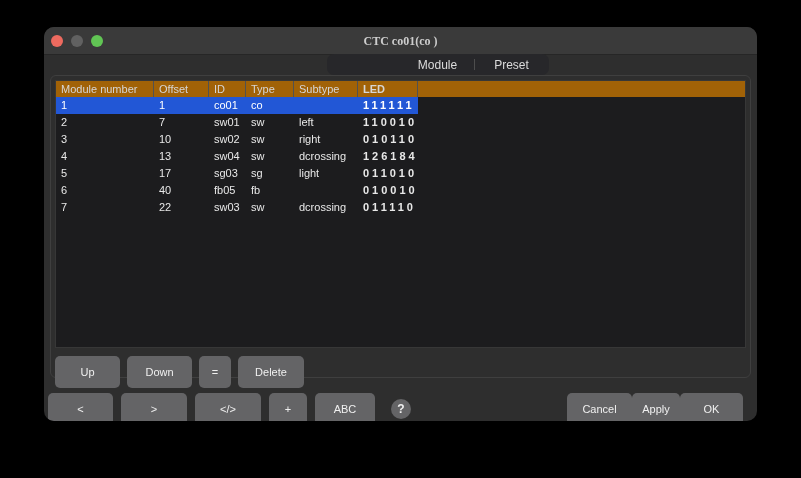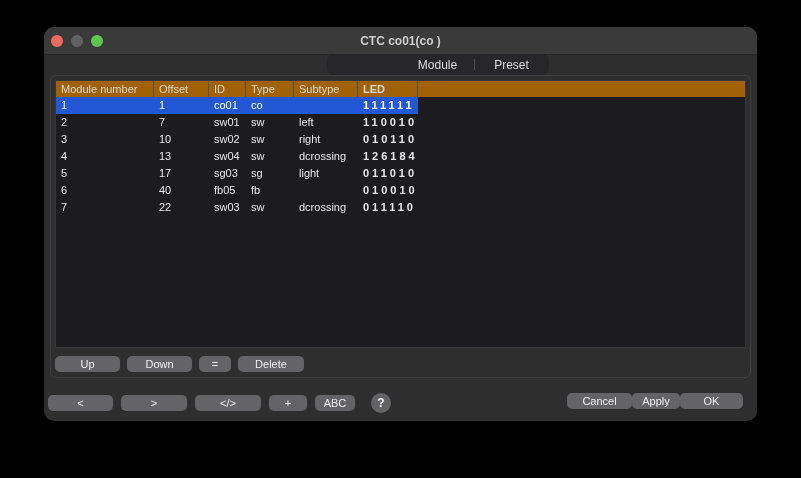--- a/index.html
+++ b/index.html
@@ -4,21 +4,21 @@
 <style>
   * { margin:0; padding:0; box-sizing:border-box; }
   html,body { width:801px; height:478px; background:#000; overflow:hidden;
               font-family:"Liberation Sans", sans-serif; }
 
   .window { position:absolute; left:44px; top:27px; width:713px; height:394px;
             background:#2e2e2e; border-radius:10px; overflow:hidden;
             box-shadow:0 10px 30px rgba(0,0,0,.6); }
 
   .titlebar { position:absolute; left:0; top:0; width:100%; height:28px;
-              background:#3a3a3a; border-bottom:1px solid #262626; }
+              background:#3a3a3a; border-bottom:1px solid #262626;font-family:Liberation Serif, serif; }
   .lights { position:absolute; left:7px; top:8px; display:flex; gap:8px; }
   .light { width:12px; height:12px; border-radius:50%; display:inline-block; }
   .light.red   { background:#ed6a5f; }
   .light.gray  { background:#616161; }
   .light.green { background:#61c554; }
   .title { width:100%; text-align:center; line-height:28px; font-size:12px;
            font-weight:bold; color:#cdcdcd; }
 
   .segments { position:absolute; left:283px; top:27px; width:222px; height:21px;
               background:#27272a; border-radius:7px; display:flex; align-items:stretch;
@@ -44,22 +44,22 @@
   .trow { display:flex; width:362px; height:17px; }
   .trow .cell { padding-left:5px; font-size:11px; line-height:17px; color:#e8e8e8;
                 white-space:nowrap; overflow:hidden; }
   .trow .cell.c5 { letter-spacing:3px; }
   .trow.selected { background:#2257d6; }
   .trow.selected .cell { color:#fff; }
 
   .row-buttons { position:absolute; left:4px; top:280px; display:flex; gap:7px; }
   .btn { height:16px; background:#646466; border:none; border-radius:5px;
          color:#f0f0f0; font-size:11px; font-family:"Liberation Sans",sans-serif;
-         display:flex; align-items:center; justify-content:center; padding:0; }
-  .w65{width:65px;} .w66{width:66px;} .w32{width:32px;} .w38{width:38px;} .w40{width:40px;}
+         display:flex; align-items:center; justify-content:center; padding:16px; }
+  .w65{width:65px;} .w66{width:66px;} .w32{width:32px;} .w38{width:38px;} .w40{width:60px;}
   .w63{width:63px;} .w64{width:48px;}
 
   .bottom-left { position:absolute; left:4px; top:366px; display:flex; gap:8px;
                  align-items:center; }
   .help-btn { width:20px; height:20px; border-radius:50%; background:#646466;
               border:none; color:#f0f0f0; font-size:12px; font-weight:bold;
               margin-left:8px; display:flex; align-items:center; justify-content:center;
               font-family:"Liberation Sans",sans-serif; }
   .bottom-right { position:absolute; right:14px; top:366px; display:flex; gap:0; }
 </style>

